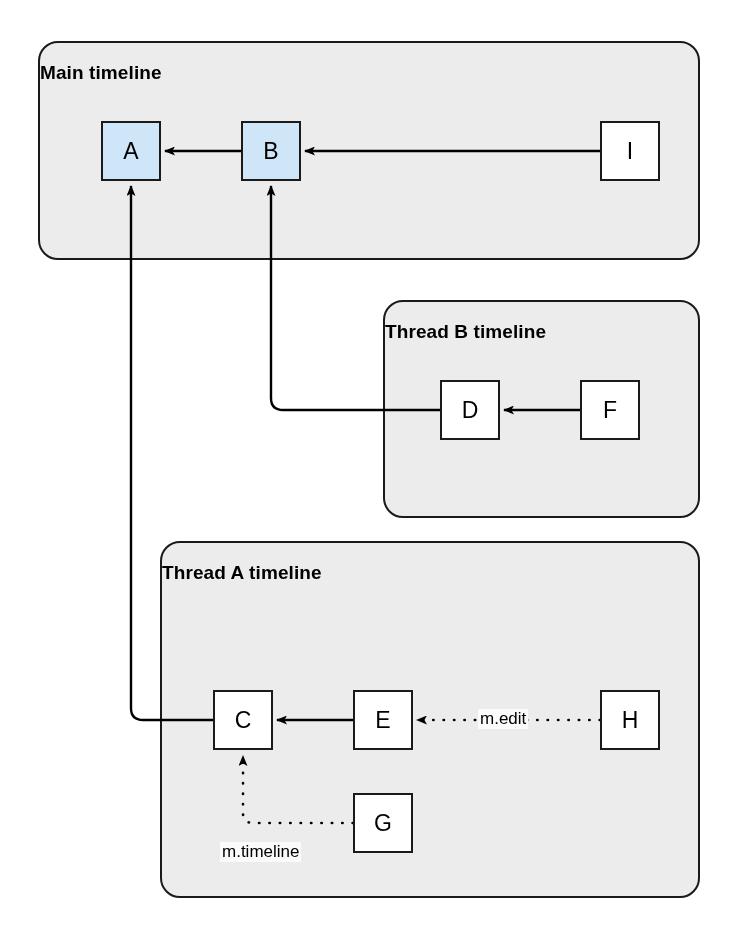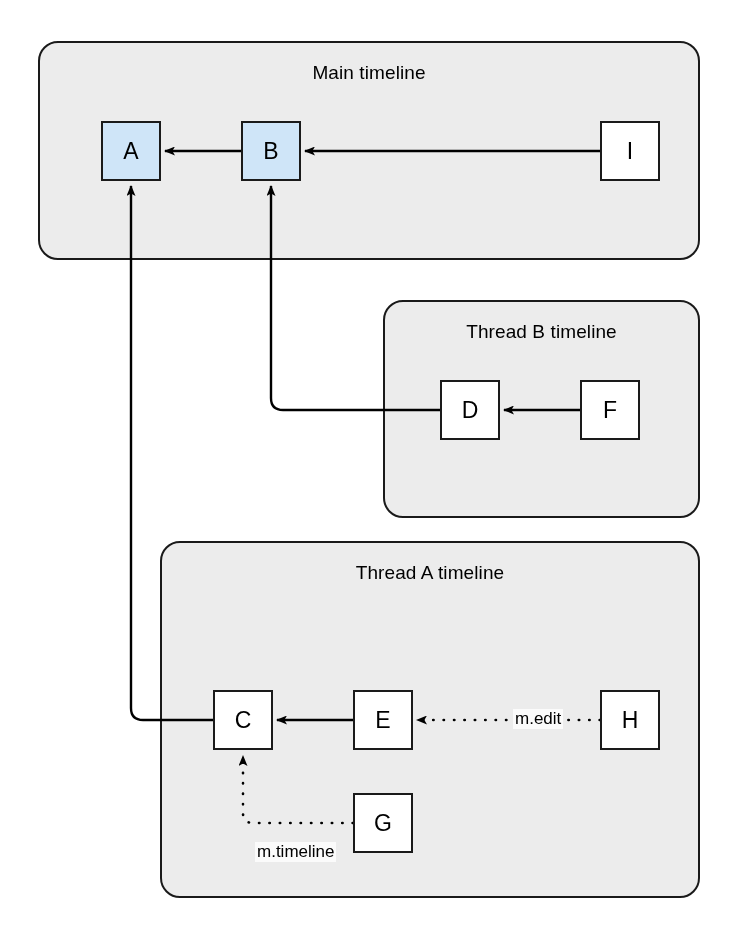--- a/index.html
+++ b/index.html
@@ -27,23 +27,22 @@
     position: absolute;
     background: #ececec;
     border: 2px solid #1a1a1a;
     border-radius: 20px;
     box-sizing: border-box;
   }
   .timeline-title {
     position: absolute;
     left: 0;
     right: 0;
-    text-align: center;
     font-size: 19px;
-    font-weight: normal;
+    font-weight: bold;
     color: #000000;
     letter-spacing: 0.1px;
   }
   
   .node {
     position: absolute;
     width: 60px;
     height: 60px;
     box-sizing: border-box;
     border: 2px solid #1a1a1a;
@@ -60,21 +59,20 @@
   }
   
   .edge-label {
     position: absolute;
     font-size: 17px;
     color: #000000;
     background: #fbfbfb;
     padding: 0 2px;
     white-space: nowrap;
     line-height: 1.15;
-    margin-left: 35px;
   }
 </style>
 </head>
 <body>
 
 <div id="canvas">
 
   <div class="timeline-box" style="left:38px; top:41px; width:662px; height:219px;">
     <div class="timeline-title" style="top:19px;">Main timeline</div>
   </div>

